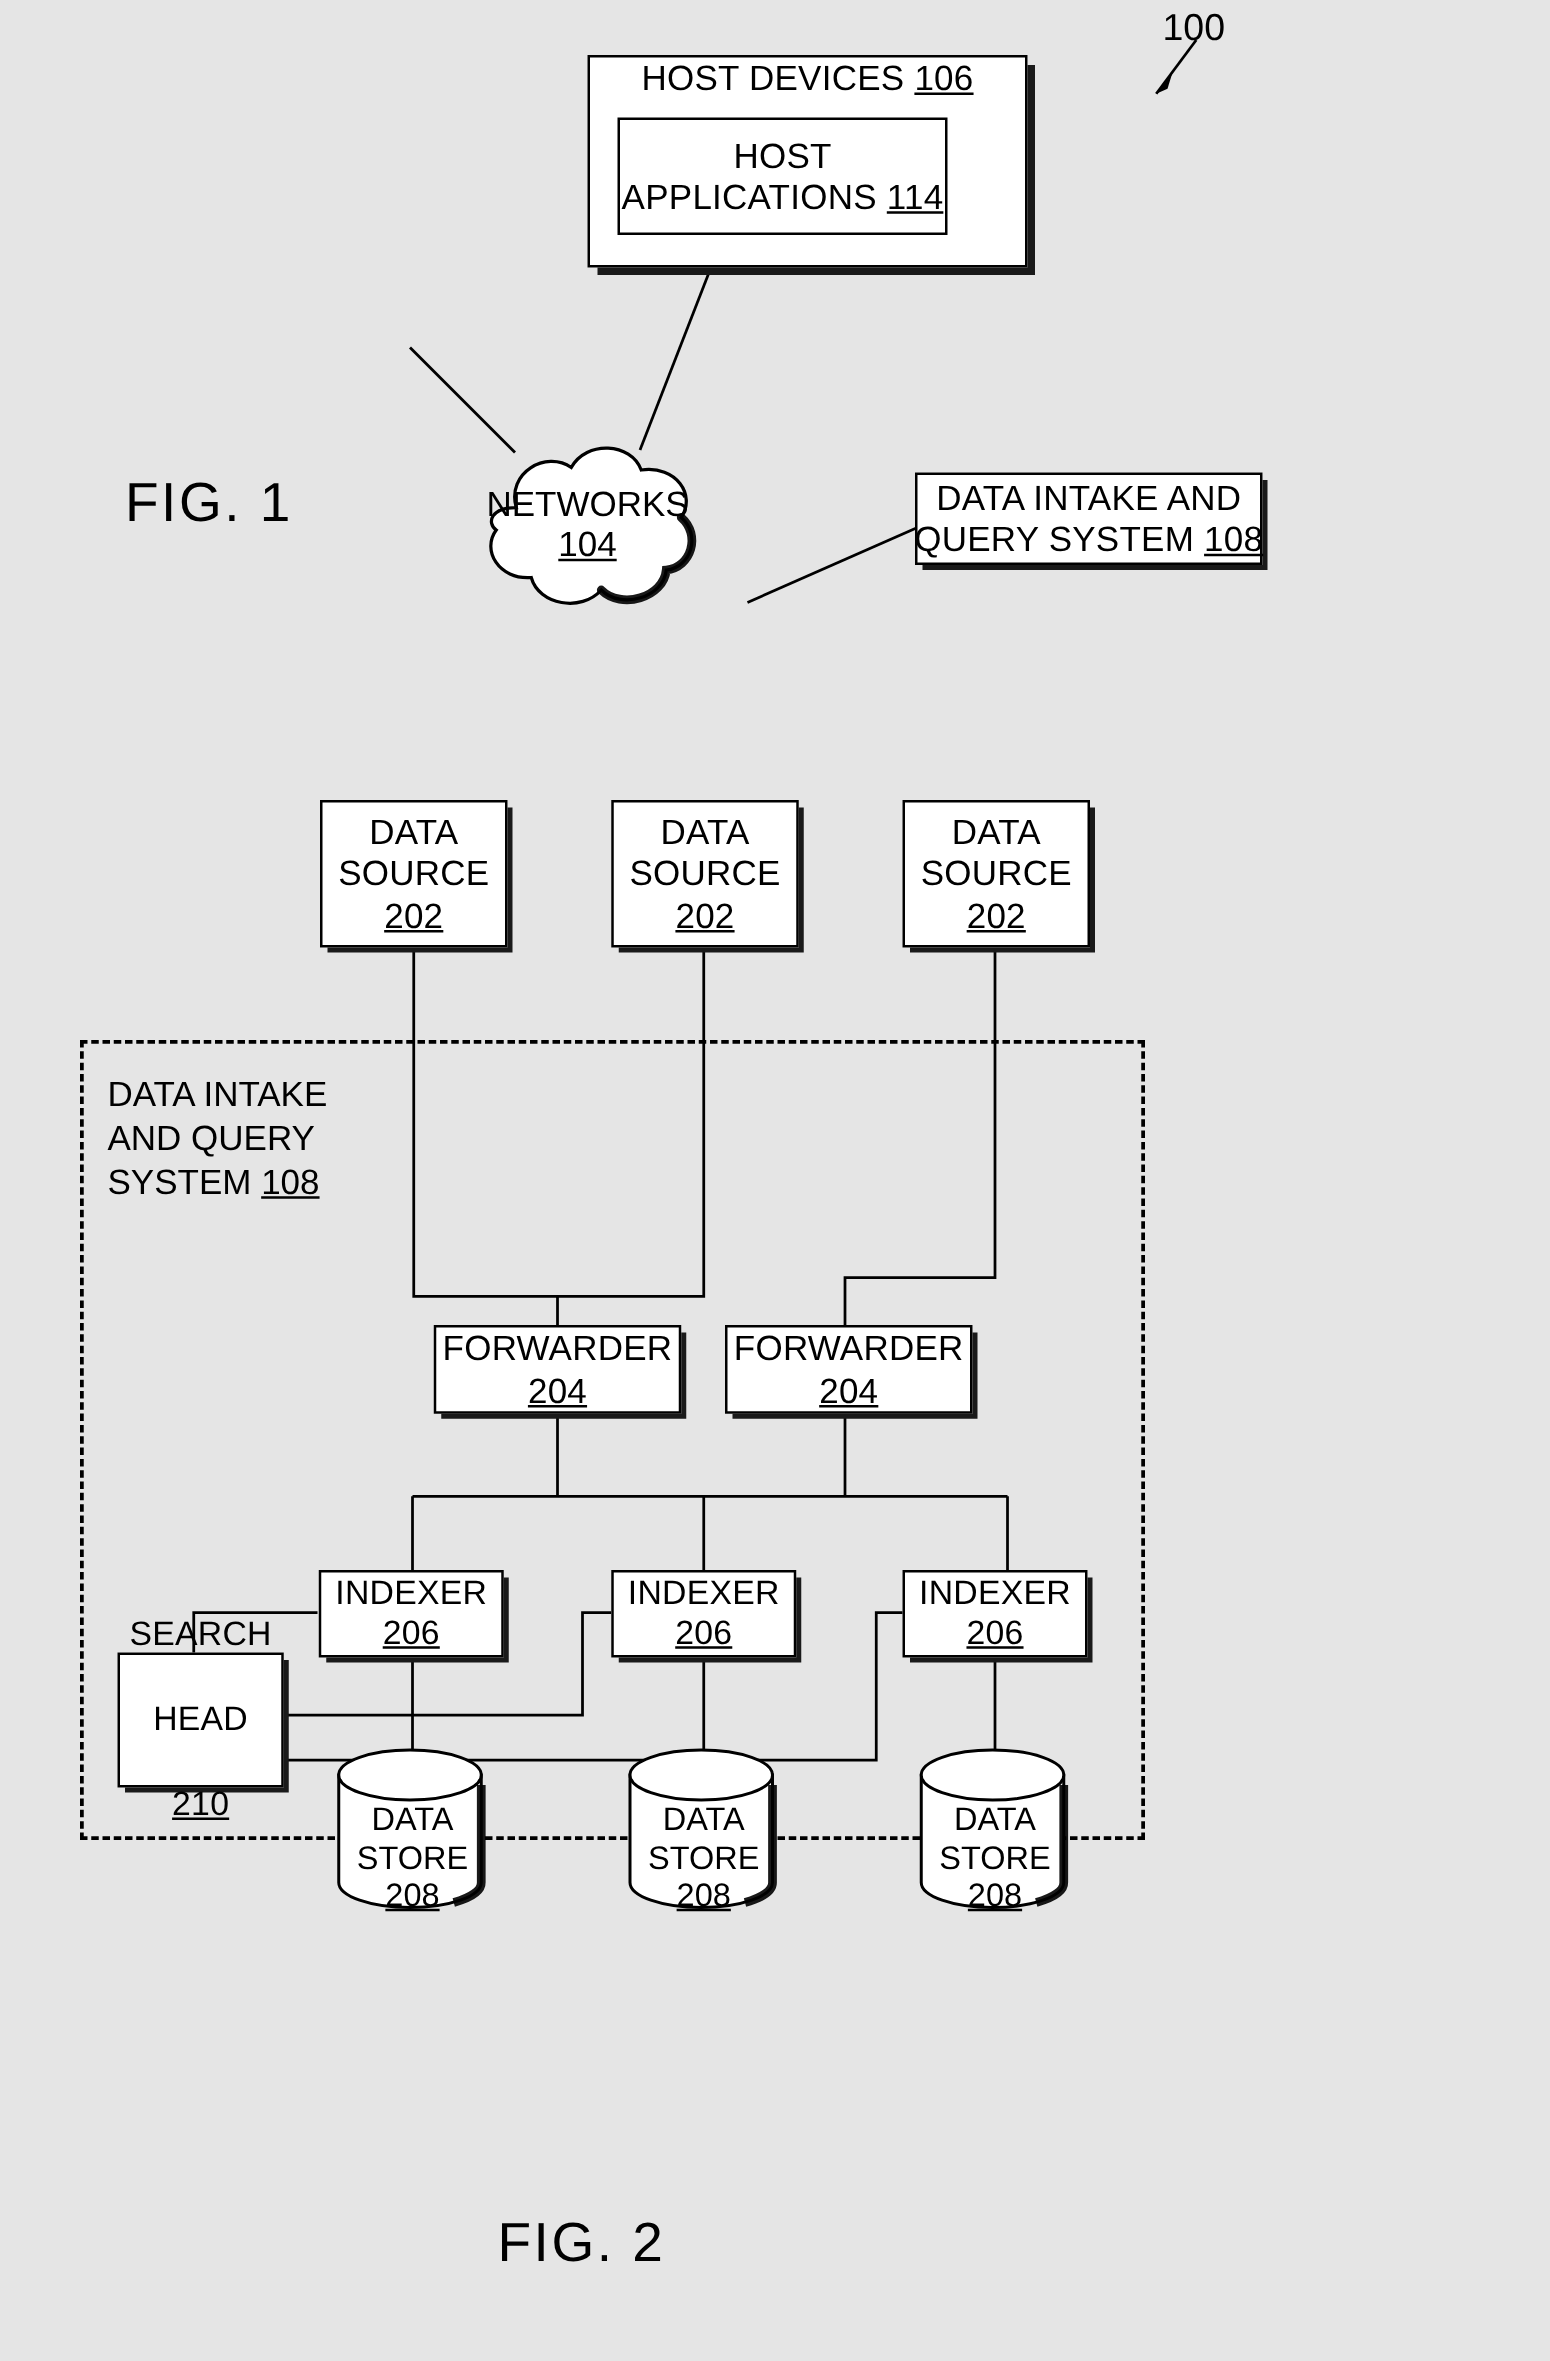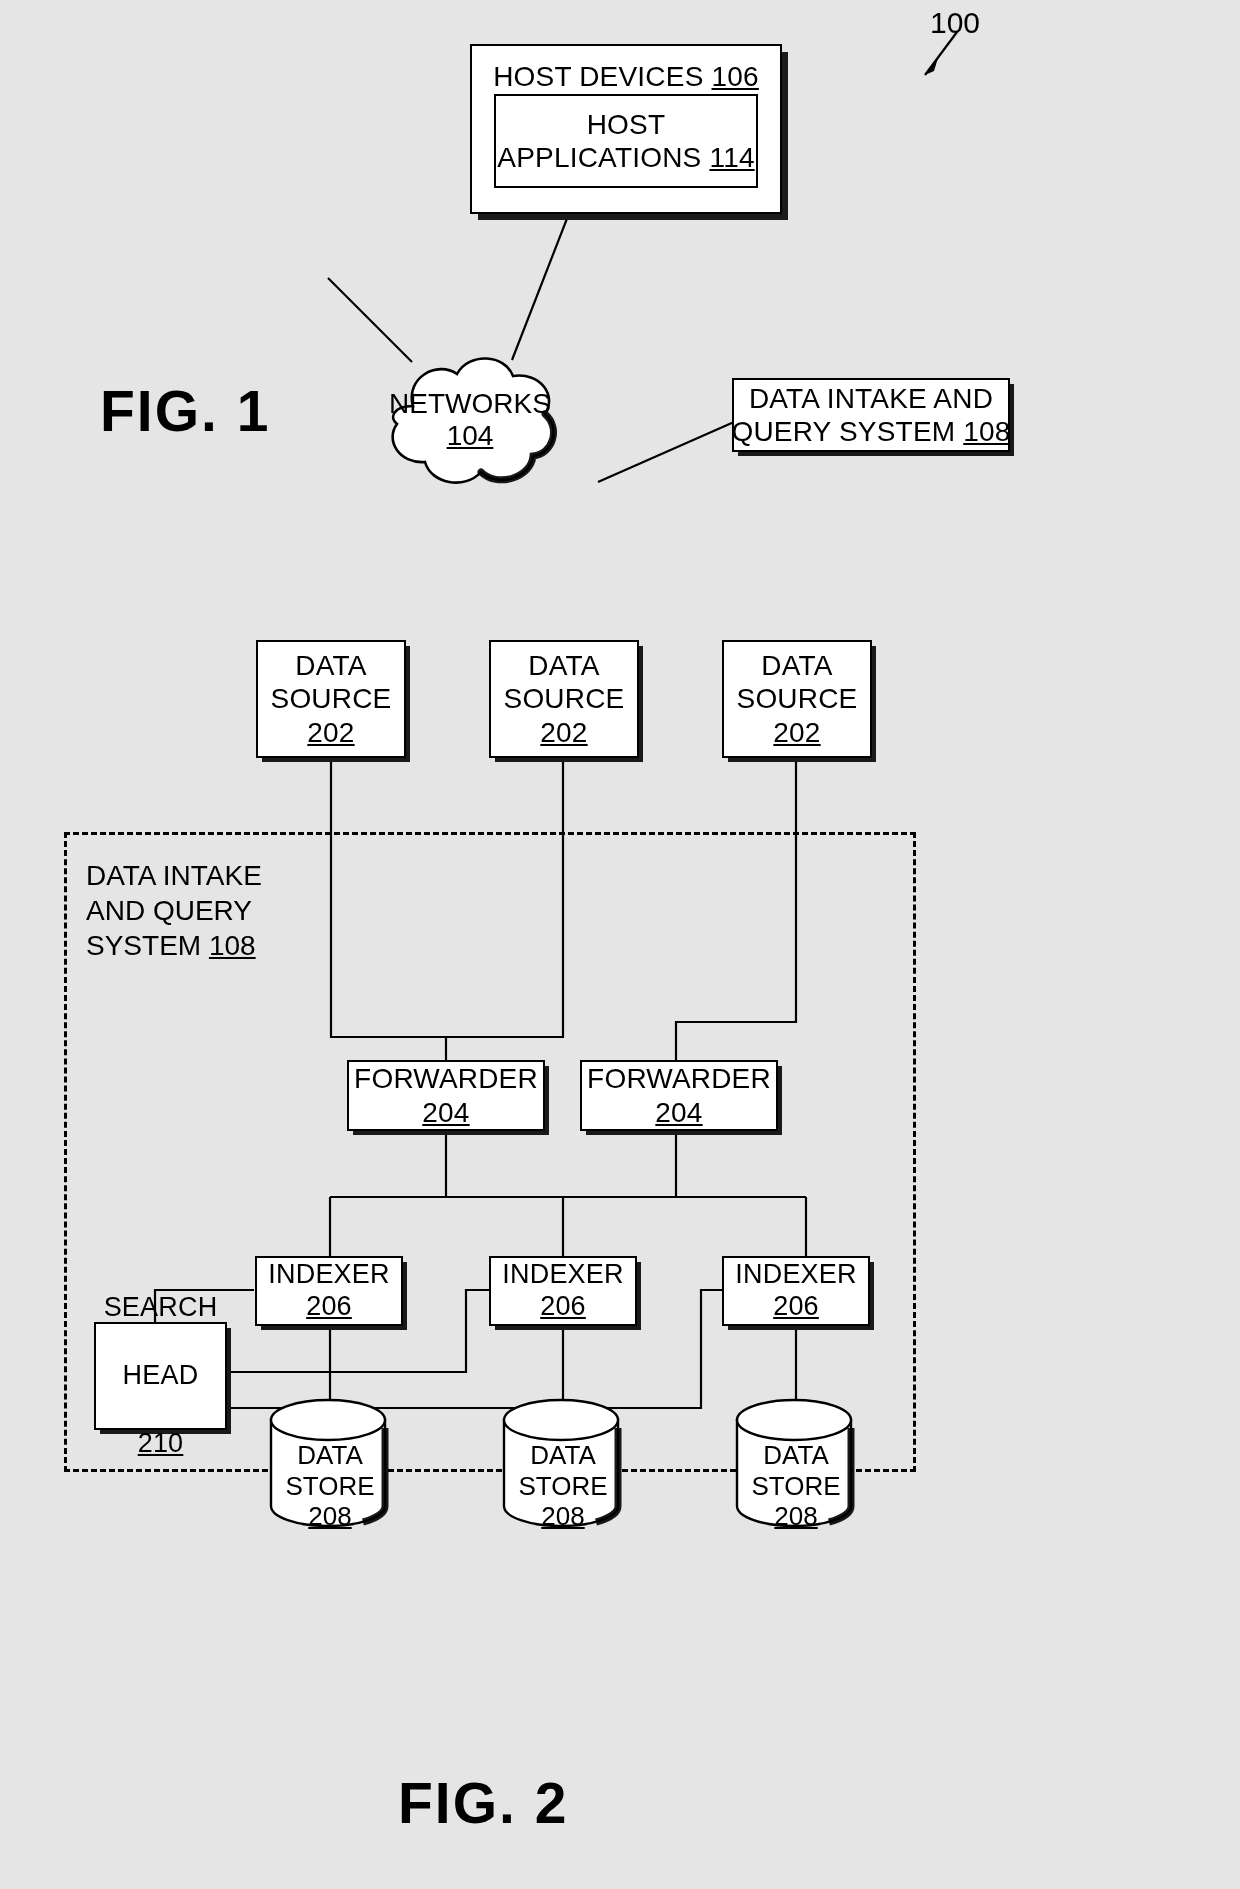--- a/index.html
+++ b/index.html
@@ -41,23 +41,23 @@
   }
   .box.thick { border-width: 3px; }
   .lbl { display: block; white-space: nowrap; }
   .u { text-decoration: underline; text-underline-offset: 2px; }
   .f27 { font-size: 27px; }
   .f28 { font-size: 28px; }
 
   
   .figcap {
     position: absolute;
-    font-size: 57px;
+    font-size: 44px;
     letter-spacing: 2px;
-    font-weight: 700;
+    font-weight: 400;
     white-space: nowrap;
   }
   
   .refnum {
     position: absolute;
     font-size: 30px;
     white-space: nowrap;
   }
   
   .dashedbox {
@@ -140,21 +140,21 @@
     <polyline points="254,1290 155,1290 155,1400"></polyline>
 
     <polyline points="489,1290 466,1290 466,1372 227,1372"></polyline>
 
     <polyline points="729,1290 701,1290 701,1408 227,1408"></polyline>
   </svg>
 
   <div class="refnum" style="left: 930px; top: 6px;">100</div>
 
 
-  <div class="box shadow" style="left:470px; top:44px; width:312px; height:170px; justify-content:flex-start; padding-top:14px;">
+  <div class="box shadow" style="left:470px; top:44px; width:352px; height:170px; justify-content:flex-start; ">
     <span class="lbl f28">
       <span>HOST DEVICES</span>
       <span class="u">106</span>
     </span>
 
     <div class="box" style="left:22px; top:48px; width:264px; height:94px;">
       <span class="lbl f28">HOST</span>
       <span class="lbl f28">
         <span>APPLICATIONS</span>
         <span class="u">114</span>

